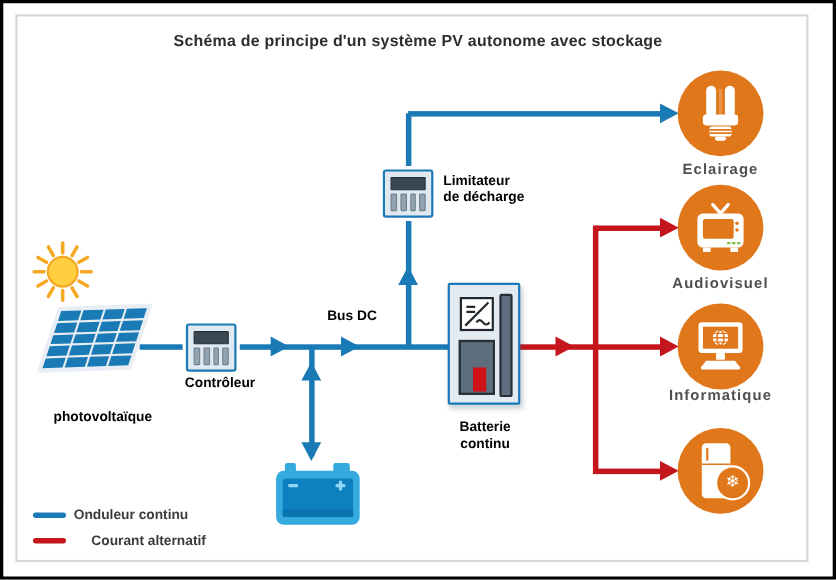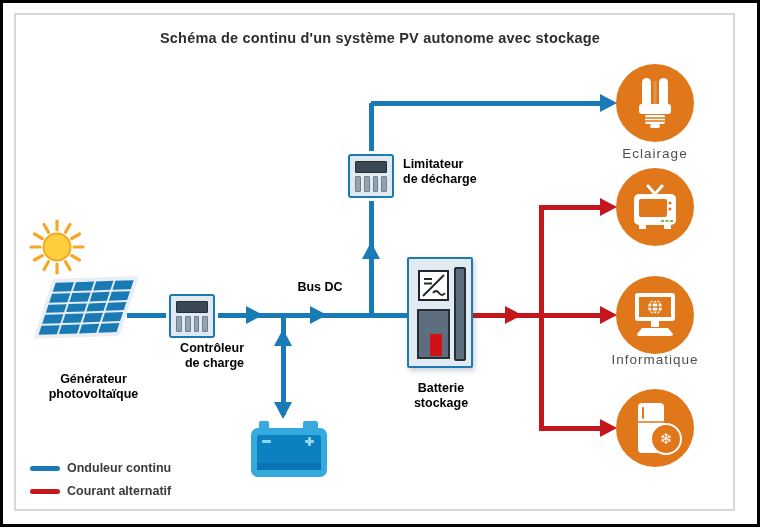--- a/index.html
+++ b/index.html
@@ -7,21 +7,21 @@
          box-shadow:inset 0 0 0 3px #000;overflow:hidden;
          font-family:"Liberation Sans",sans-serif;}
   .inner-border{position:absolute;left:14px;top:13px;width:717px;height:494px;
                 border:2px solid #d7d7d7;pointer-events:none;}
   
   .title{position:absolute;left:0;top:30px;width:760px;text-align:center;
          font-size:14.5px;font-weight:bold;color:#2e2e2e;letter-spacing:.2px;}
   .nodelabel{position:absolute;font-size:12.5px;font-weight:bold;color:#000000;
              line-height:15px;text-align:center;}
   .loadlabel{position:absolute;left:570px;width:170px;text-align:center;
-             font-size:13.5px;font-weight:normal;color:#4f4f4f;letter-spacing:1px;}
+             font-size:13.5px;font-weight:bold;color:#4f4f4f;letter-spacing:1px;}
   
   .line{position:absolute;background:#1a7ab5;z-index:1;}
   .line.red{background:#c4161c;}
   .arr{position:absolute;width:0;height:0;z-index:2;}
   .arr.r{border-top:9px solid transparent;border-bottom:9px solid transparent;
          border-left:17px solid #1a7ab5;}
   .arr.up{border-left:9px solid transparent;border-right:9px solid transparent;
           border-bottom:17px solid #1a7ab5;}
   .arr.dn{border-left:9px solid transparent;border-right:9px solid transparent;
           border-top:17px solid #1a7ab5;}
@@ -62,21 +62,21 @@
   .sw{position:absolute;left:30px;width:30px;height:5px;border-radius:3px;}
   .legtext{position:absolute;left:67px;font-size:12.5px;font-weight:bold;color:#3b3b3b;}
   svg{display:block;}
 </style>
 </head>
 <body>
 
 <div id="frame">
   <div class="inner-border"></div>
 
-  <div class="title">Schéma de continu d'un système PV autonome avec stockage</div>
+  <div class="title">Schéma de principe d'un système PV autonome avec stockage</div>
 
   <div class="line" style="left:127px;top:313px;width:282px;height:5px;"></div>
   <div class="line" style="left:281px;top:315px;width:5px;height:100px;"></div>
   <div class="line" style="left:369px;top:103px;width:5px;height:212px;"></div>
   <div class="line" style="left:371px;top:101px;width:230px;height:5px;"></div>
   <div class="arr r" style="left:246px;top:306px;"></div>
   <div class="arr r" style="left:310px;top:306px;"></div>
   <div class="arr up" style="left:274px;top:329px;"></div>
   <div class="arr dn" style="left:274px;top:402px;"></div>
   <div class="arr up" style="left:362px;top:242px;"></div>
@@ -128,36 +128,34 @@
       <i></i>
       <i></i>
       <i></i>
       <i></i>
       <i></i>
       <i></i>
       <i></i>
       <i></i>
   </div>
   <div class="nodelabel" style="left:16px;top:372px;width:155px;">
-    <div>Générateur</div>
     <div>photovoltaïque</div>
   </div>
 
   <div class="dev" style="left:169px;top:294px;">
     <div class="screen"></div>
     <div class="bars">
         <i></i>
         <i></i>
         <i></i>
         <i></i>
       </div>
   </div>
-  <div class="nodelabel" style="left:124px;top:341px;width:120px;text-align:right;">
+  <div class="nodelabel" style="left:140px;top:341px;width:120px;">
     <div>Contrôleur</div>
-    <div>de charge</div>
   </div>
 
   <div class="nodelabel" style="left:285px;top:280px;width:70px;">Bus DC</div>
 
   <div class="dev" style="left:348px;top:154px;">
     <div class="screen"></div>
     <div class="bars">
         <i></i>
         <i></i>
         <i></i>
@@ -178,21 +176,21 @@
         <path d="M13 21 q 3 -4 6 0 q 3 4 6 0" fill="none" stroke="#22282d" stroke-width="2"></path>
       </svg>
     </div>
     <div class="bar"></div>
     <div class="cab">
         <div class="red"></div>
       </div>
   </div>
   <div class="nodelabel" style="left:390px;top:381px;width:102px;">
     <div>Batterie</div>
-    <div>stockage</div>
+    <div>continu</div>
   </div>
 
   <div style="position:absolute;left:250px;top:419px;z-index:3;">
     <svg width="78" height="60" viewBox="0 0 78 60">
       <rect x="9" y="2" width="10" height="9" rx="2" fill="#35aadf"></rect>
       <rect x="53" y="2" width="15" height="9" rx="2" fill="#35aadf"></rect>
       <rect x="1" y="9" width="76" height="49" rx="7" fill="#35aadf"></rect>
       <rect x="7" y="16" width="64" height="35" rx="3" fill="#0d80c0"></rect>
       <rect x="7" y="44" width="64" height="7" fill="#0a74b2"></rect>
       <rect x="12" y="21" width="9" height="3" rx="1" fill="#8fd6f2"></rect>
@@ -222,20 +220,21 @@
       <rect x="8" y="15" width="28" height="18" rx="2" fill="#e0771a"></rect>
       <circle cx="39" cy="19" r="1.6" fill="#e0771a"></circle>
       <circle cx="39" cy="25" r="1.6" fill="#e0771a"></circle>
       <rect x="30" y="36" width="3" height="2" fill="#7ac143"></rect>
       <rect x="34.5" y="36" width="3" height="2" fill="#7ac143"></rect>
       <rect x="39" y="36" width="3" height="2" fill="#7ac143"></rect>
       <rect x="8" y="41" width="7" height="4" fill="#fff"></rect>
       <rect x="33" y="41" width="7" height="4" fill="#fff"></rect>
     </svg>
   </div>
+  <div class="loadlabel" style="top:250px;">Audiovisuel</div>
 
   <div class="load" style="top:276px;">
     <svg width="50" height="46" viewBox="0 0 50 46">
       <rect x="5" y="1" width="40" height="28" rx="3" fill="#fff"></rect>
       <rect x="9" y="5" width="32" height="20" fill="#e0771a"></rect>
       <circle cx="25" cy="15" r="7" fill="#fff"></circle>
       <ellipse cx="25" cy="15" rx="3.2" ry="7" fill="none" stroke="#e0771a" stroke-width="1.4"></ellipse>
       <line x1="18" y1="15" x2="32" y2="15" stroke="#e0771a" stroke-width="1.4"></line>
       <line x1="19.2" y1="11" x2="30.8" y2="11" stroke="#e0771a" stroke-width="1.2"></line>
       <line x1="19.2" y1="19" x2="30.8" y2="19" stroke="#e0771a" stroke-width="1.2"></line>
@@ -250,14 +249,14 @@
       <rect x="8" y="1" width="26" height="50" rx="4" fill="#fff"></rect>
       <line x1="13" y1="6" x2="13" y2="16" stroke="#e0771a" stroke-width="2" stroke-linecap="round"></line>
       <line x1="8" y1="20" x2="34" y2="20" stroke="#e0771a" stroke-width="1.5"></line>
     </svg>
     <div class="badge"></div>
   </div>
 
   <div class="sw" style="top:466px;background:#1a7ab5;"></div>
   <div class="legtext" style="top:461px;">Onduleur continu</div>
   <div class="sw" style="top:489px;background:#c4161c;"></div>
-  <div class="legtext" style="top:484px;">Courant alternatif</div>
+  <div class="legtext" style="top:484px;margin-left:16px;">Courant alternatif</div>
 </div>
 
 </body></html>

